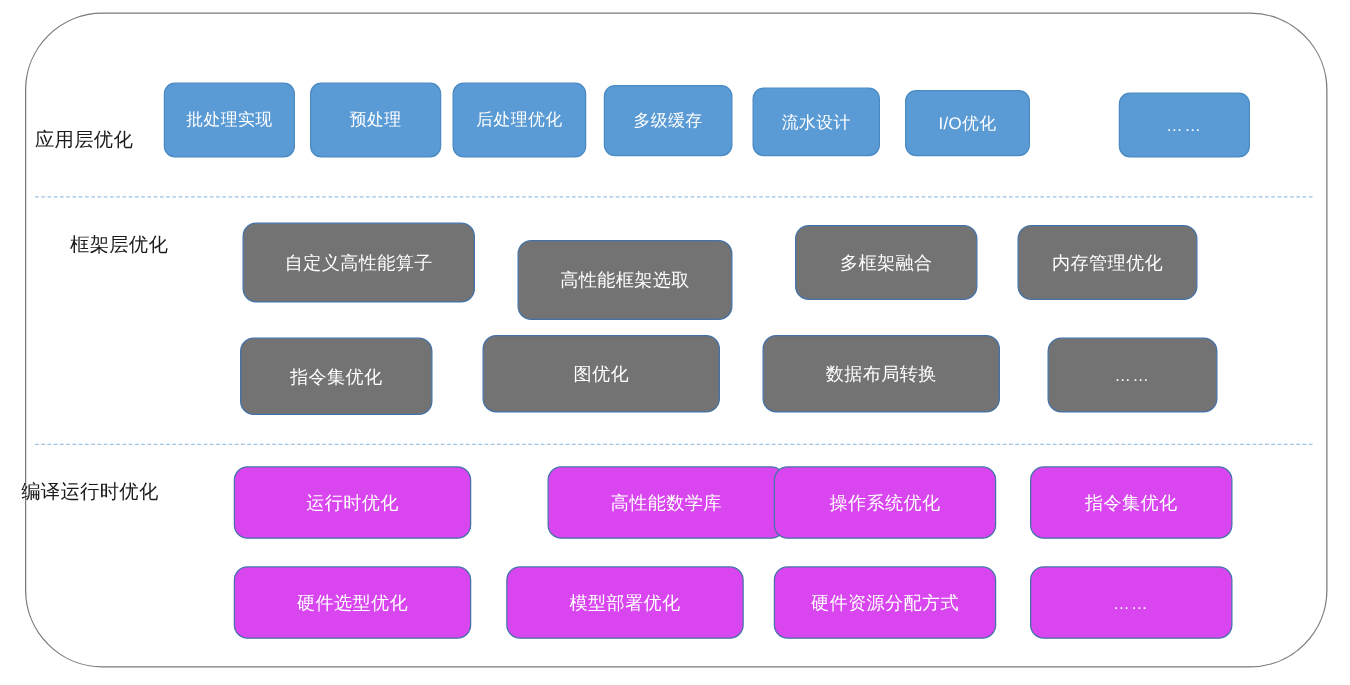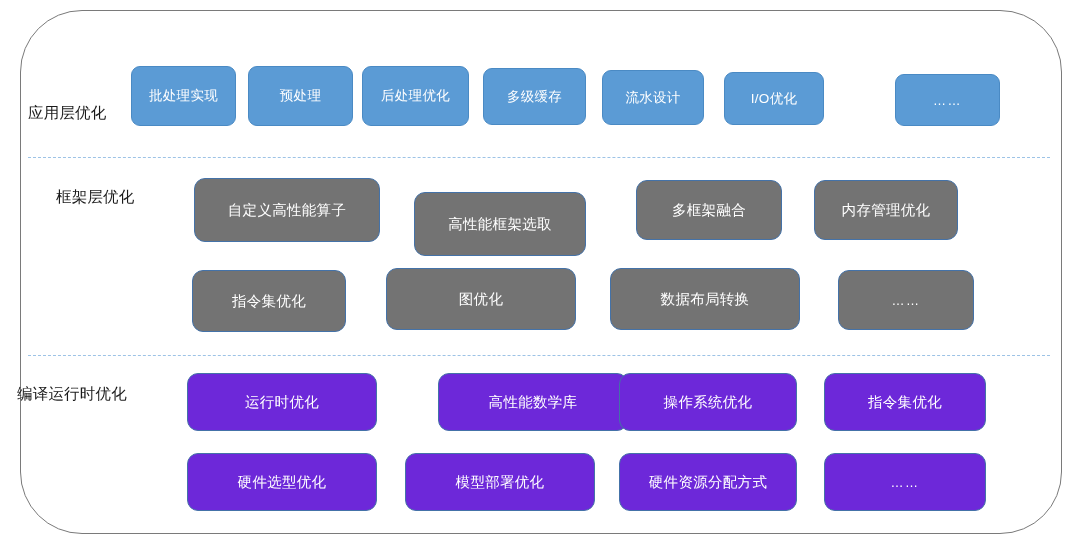--- a/index.html
+++ b/index.html
@@ -80,21 +80,21 @@
     border-radius: 9px;
     font-size: 13.5px;
   }
   .node.green {
     background: #737373;
     border: 1.6px solid #4472A8;
     border-radius: 11px;
     font-size: 14.5px;
   }
   .node.gold {
-    background: #6d28d9;
+    background: #d946ef;
     border: 1.6px solid #4472A8;
     border-radius: 11px;
     font-size: 14.5px;
   }
   .node.ellipsis {
     letter-spacing: 1.5px;
     font-size: 13px;
   }
 </style>
 </head>

